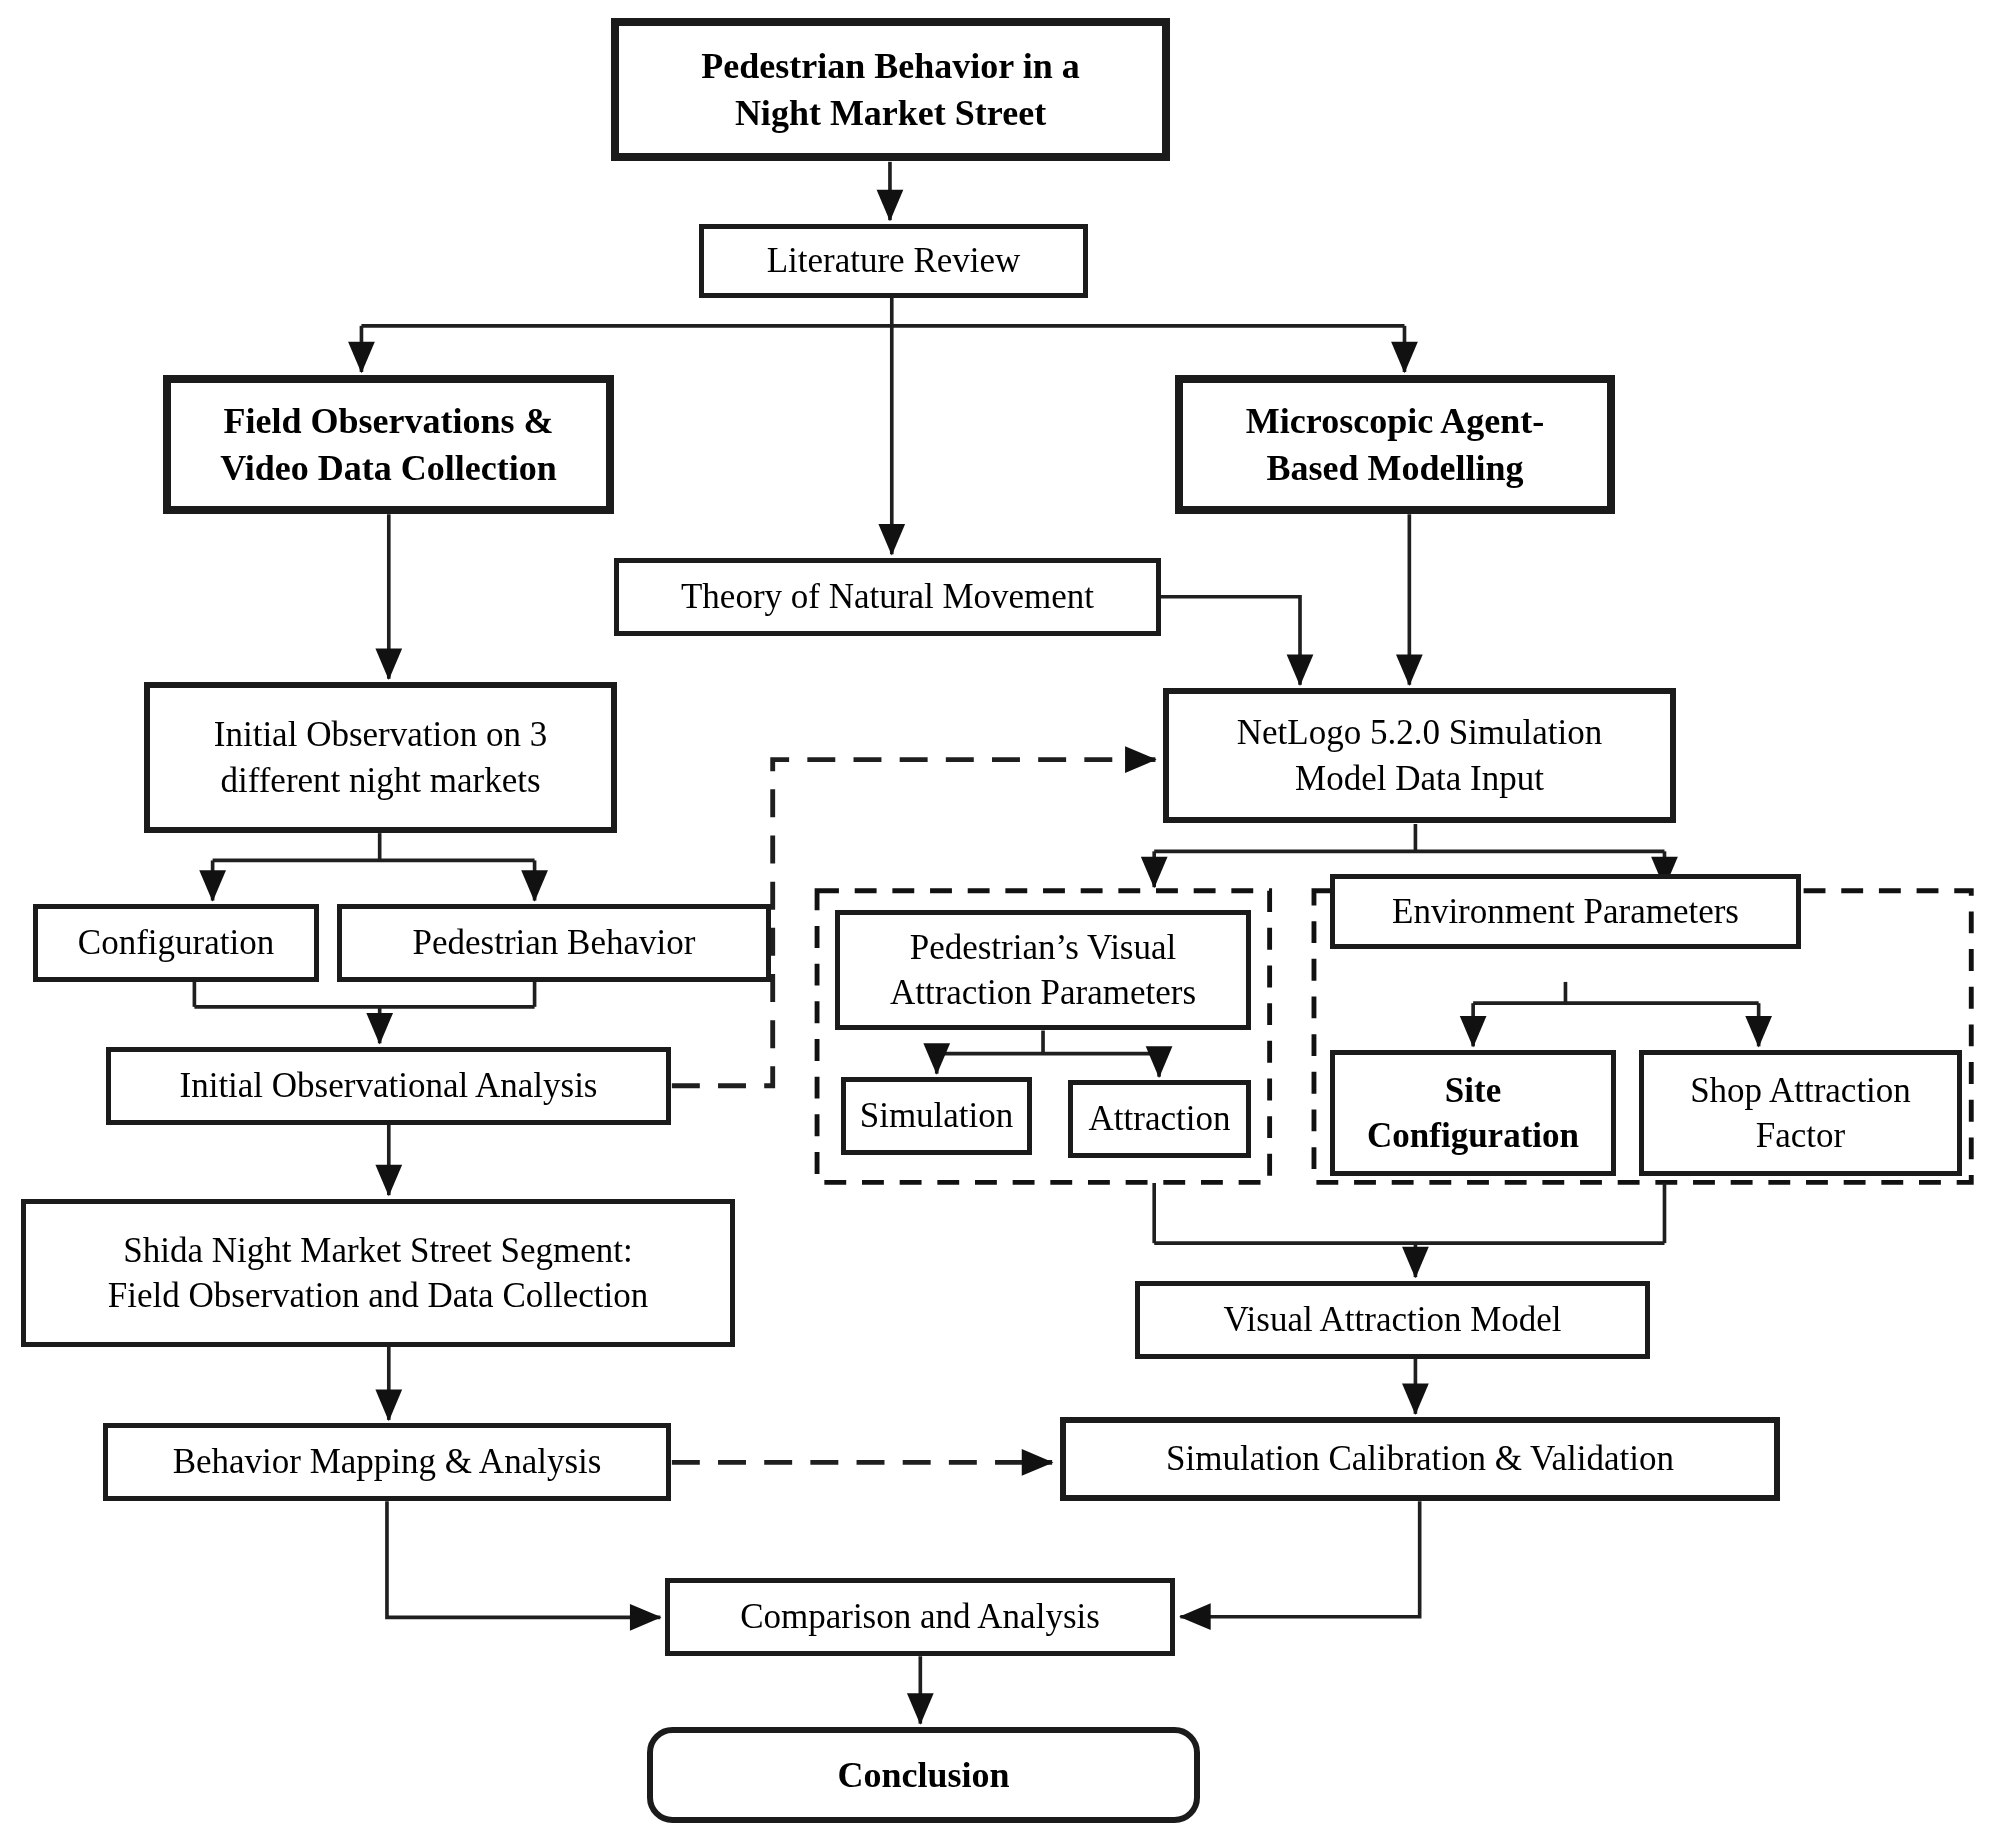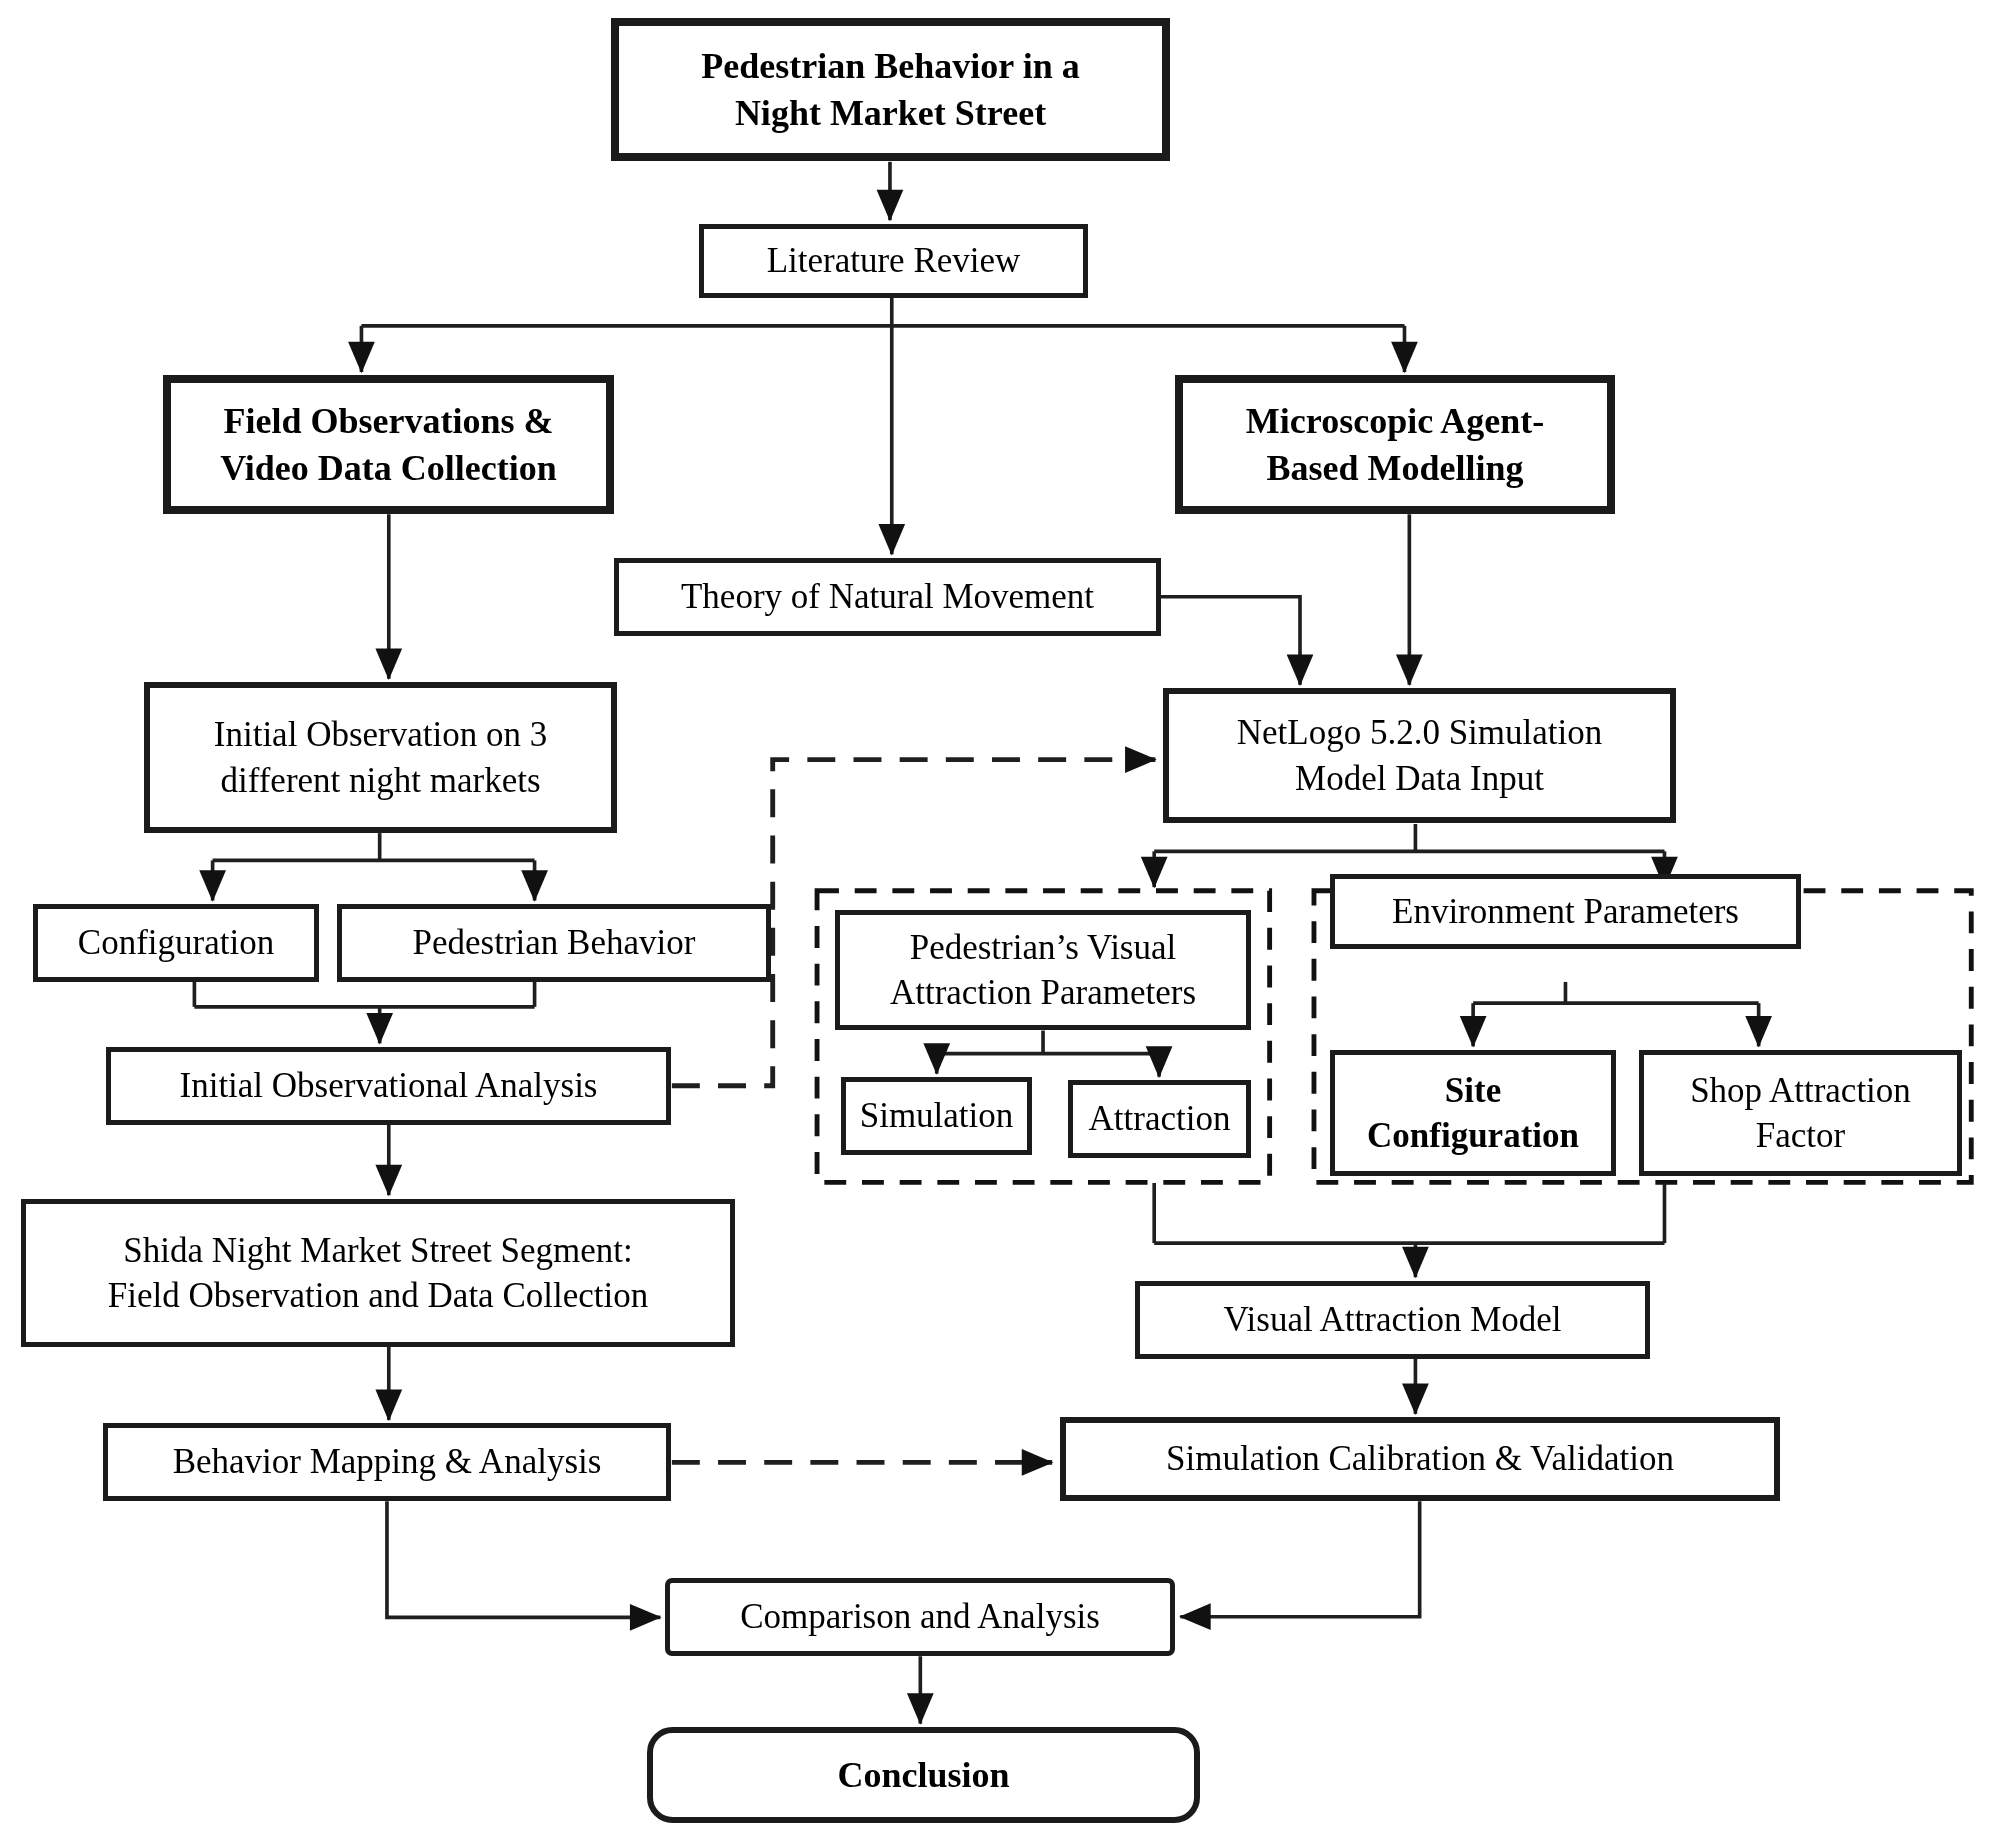--- a/index.html
+++ b/index.html
@@ -200,21 +200,21 @@
   </div>
 
   <div class="node" style="left:1135px;top:1281px;width:515px;height:78px;">
     <span>Visual Attraction Model</span>
   </div>
 
   <div class="node b11" style="left:1060px;top:1417px;width:720px;height:84px;">
     <span>Simulation Calibration &amp; Validation</span>
   </div>
 
-  <div class="node" style="left:665px;top:1578px;width:510px;height:78px;border-radius:7px;">
+  <div class="node" style="left:665px;top:1578px;width:510px;height:78px;">
     <span>Comparison and Analysis</span>
   </div>
 
   <div class="node bold b10 rounded fs60" style="left:647px;top:1727px;width:553px;height:96px;">
     <span>Conclusion</span>
   </div>
 
 </div>
 
 

